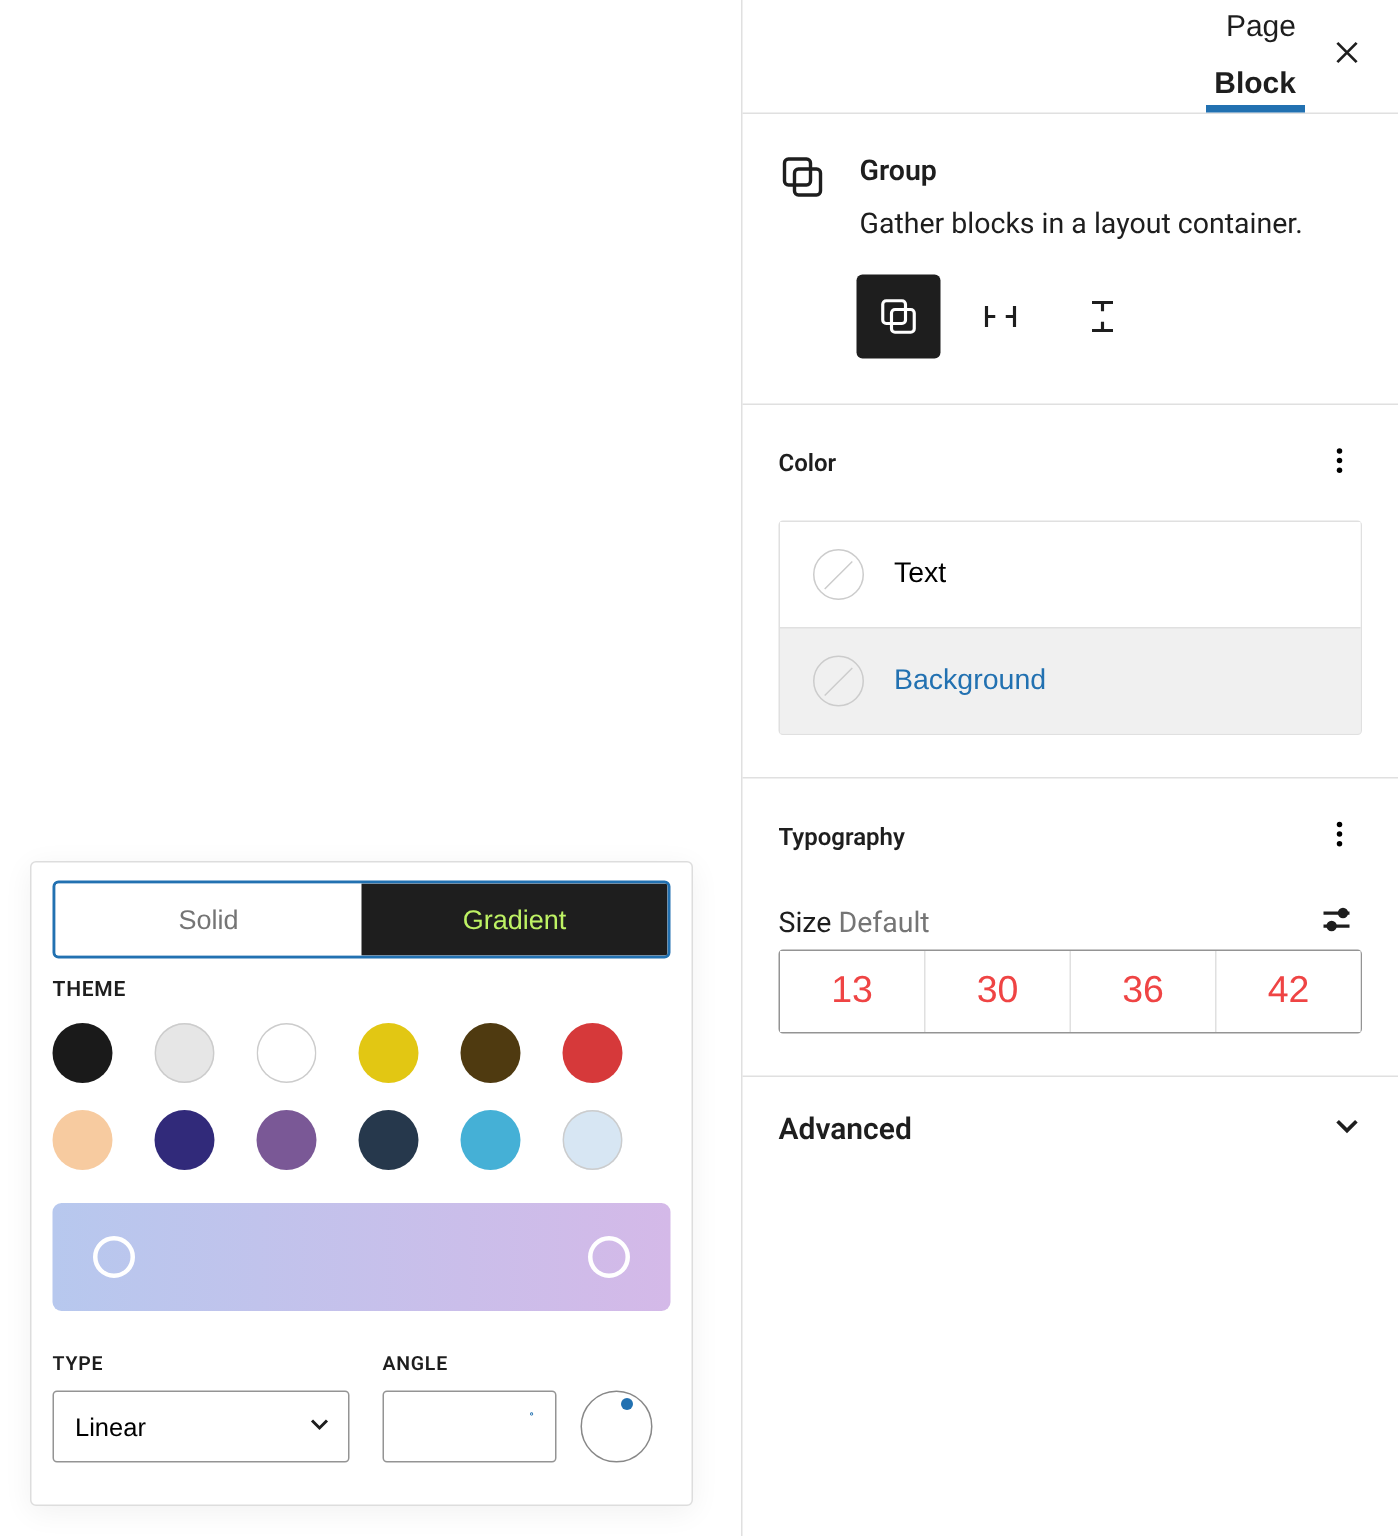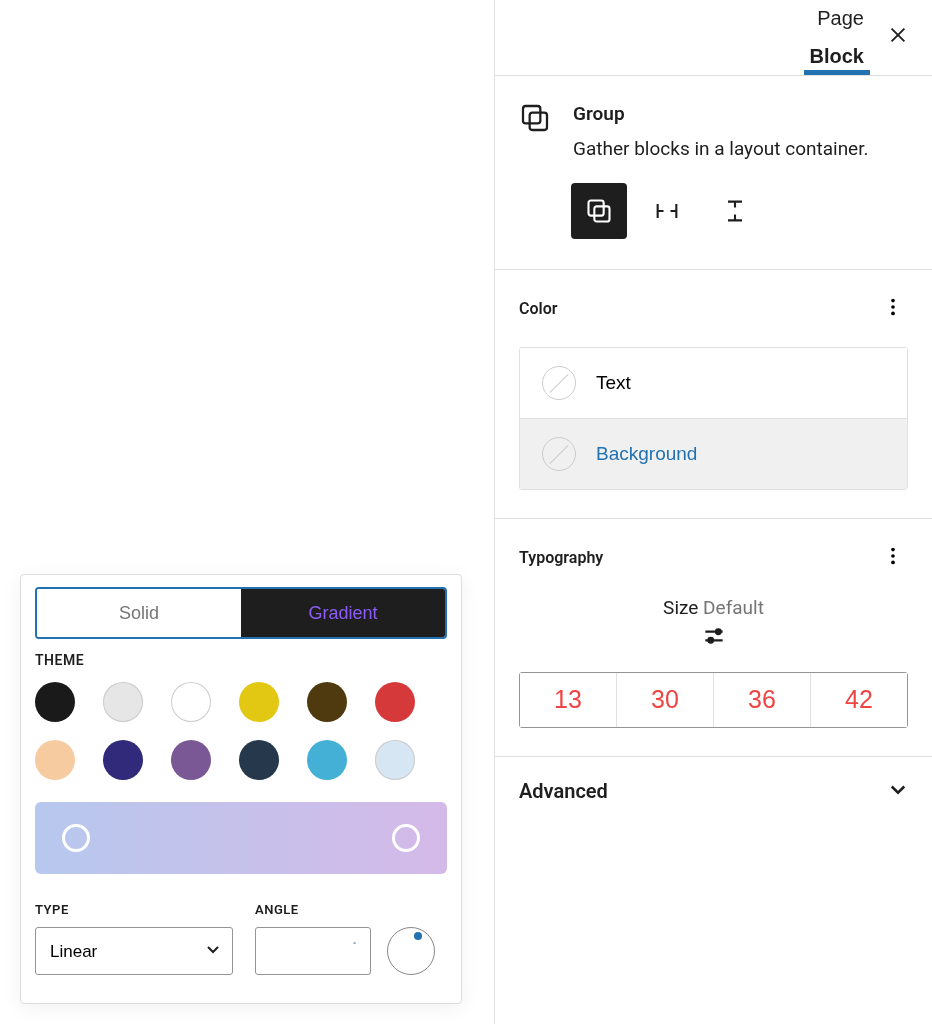--- a/index.html
+++ b/index.html
@@ -44,21 +44,21 @@
     flex: 1;
     height: 48px;
     border: none;
     background: #fff;
     font-size: 18px;
     color: #757575;
     cursor: pointer;
   }
   .toggle-pair button.active {
     background: #1e1e1e;
-    color: #8b5cf6;
+    color: #bef264;
   }
   .section-label {
     font-size: 14px;
     font-weight: 600;
     letter-spacing: .5px;
     text-transform: uppercase;
     color: #1e1e1e;
     margin-bottom: 14px;
   }
   .swatch-grid {
@@ -296,22 +296,20 @@
     content: '';
     position: absolute;
     left: 3px; right: 3px; top: 50%;
     border-top: 1px solid #ccc;
     transform: rotate(-45deg);
   }
   .size-row {
     display: flex;
     align-items: center;
     justify-content: space-between;
-    margin-bottom: 16px;
-    flex-direction: column;
   }
   .size-row .sl { font-size: 19px; }
   .size-row .sv { color: #757575; }
   .size-group {
     display: flex;
     border: 1px solid #949494;
     border-radius: 3px;
   }
   .size-group button {
     flex: 1;

